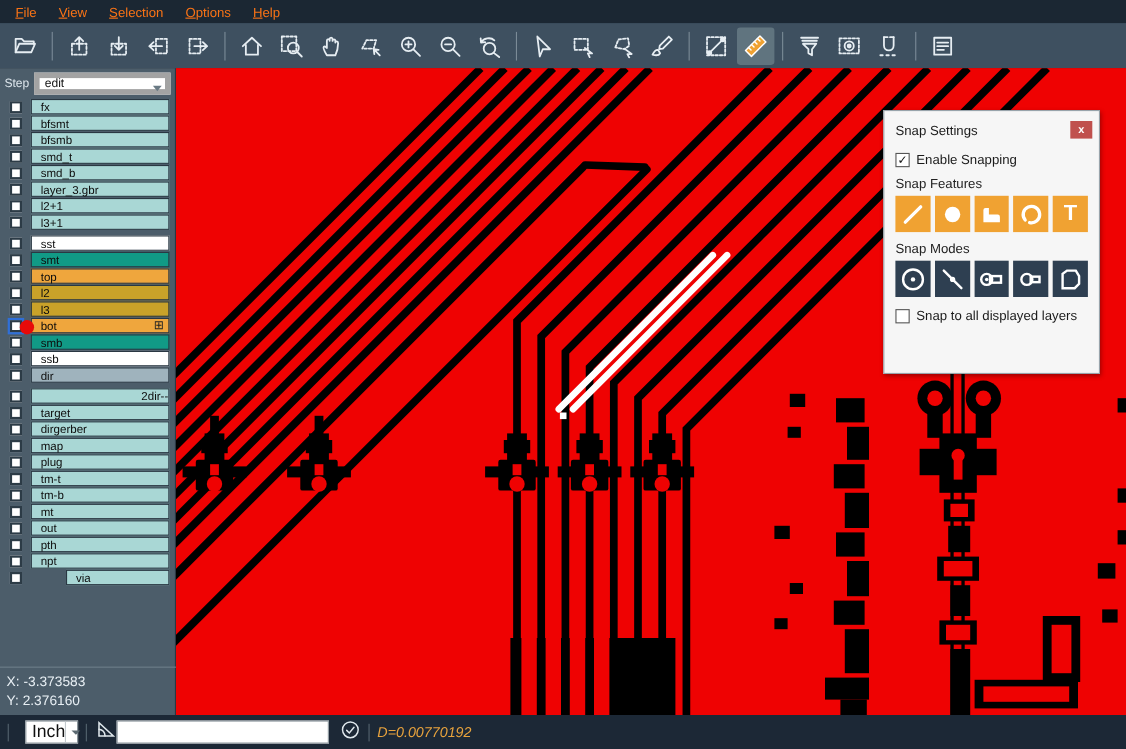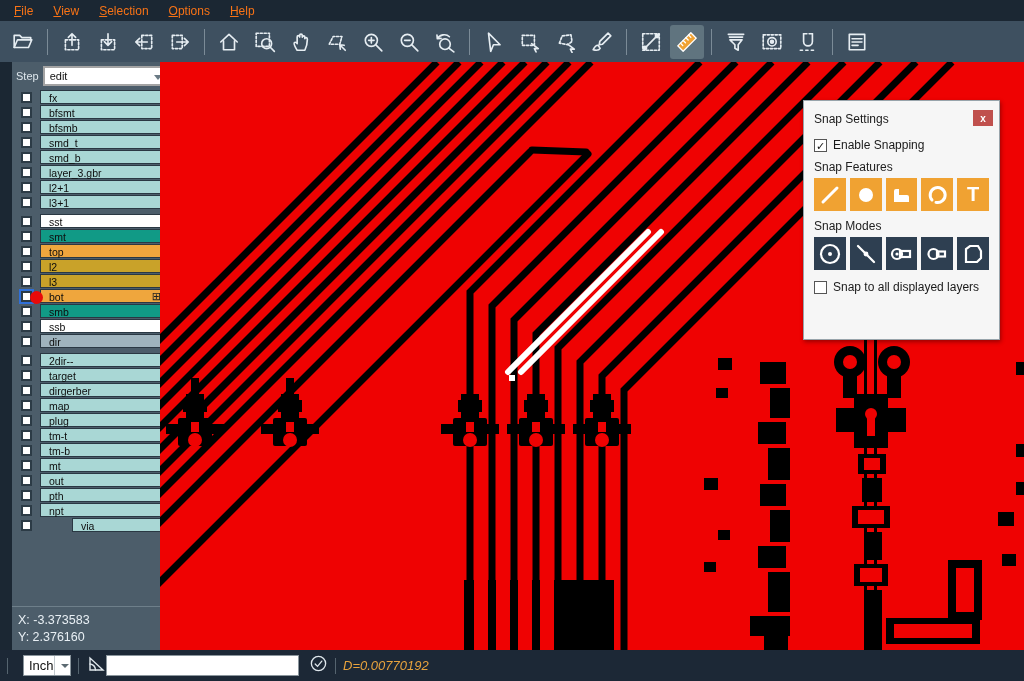--- a/index.html
+++ b/index.html
@@ -15,25 +15,25 @@
   
   .toolbar { position:absolute; left:0; top:21px; width:1024px; height:41px;
     background:#3e5060; display:flex; align-items:center; padding-left:6px; gap:2px; }
   .tbtn { width:34px; height:34px; display:flex; align-items:center; justify-content:center;
     border-radius:3px; }
   .tbtn svg { stroke:#e6edf2; fill:none; stroke-width:1.5; stroke-linecap:round; stroke-linejoin:round; }
   .tbtn.active { background:#60747f; }
   .tsep { width:1px; height:26px; background:#7b8b97; margin:0 5px; flex:none; }
 
   
-  .sidebar { position:absolute; left:12px; top:62px; width:160px; height:588px;
+  .sidebar { position:absolute; left:0; top:62px; width:160px; height:588px;
     background:#4c5d6a; border-right:1px solid #2a3843; }
   .step-row { display:flex; align-items:center; height:28px; padding:0 4px; gap:4px; }
   .step-label { color:#dde6ec; font-size:11px; }
-  .step-combo { flex:1; height:20px; background:#fff; border:2px solid #a3a3a3;
+  .step-combo { flex:1; height:20px; background:#fff; border:5px solid #a3a3a3;
     display:flex; align-items:center; font-size:11px; color:#111; padding-left:5px; position:relative; }
   .combo-chev { position:absolute; right:3px; top:7px; width:0; height:0;
     border-left:4px solid transparent; border-right:4px solid transparent; border-top:5px solid #6a7a84; }
   .layer-group { margin-bottom:5px; }
   .layer-row { position:relative; display:flex; align-items:center; height:14px; margin-bottom:1px; }
   .cb-col { width:28px; flex:none; display:flex; justify-content:center; position:relative; }
   .cb { position:relative; width:11px; height:11px; background:#fff; border:2px solid #2c3b46; }
   .cb-sel { position:absolute; inset:-4px; border:2px solid #2f6fd8; }
   .dot { position:absolute; left:18px; top:0px; width:13px; height:13px; border-radius:50%; background:#e80a0a; z-index:2; }
   .layer-name { flex:1; height:14px; font-size:10.5px; color:#0d0d0d; padding-left:8px;
@@ -65,21 +65,21 @@
   .snap-btn svg { stroke:#fff; fill:none; stroke-width:2.2; stroke-linecap:round; }
   .snap-btn .tglyph { color:#fff; font-size:20px; font-weight:bold; }
   .dlg-close-btn { margin:10px auto 0 auto; width:177px; height:24px; background:#e3e3e3;
     border:1px solid #9c9c9c; display:flex; align-items:center; justify-content:center; font-size:12.5px; }
 
   
   .statusbar { position:absolute; left:0; top:650px; width:1024px; height:31px;
     background:#1c2836; display:flex; align-items:center; color:#dfe7ec; }
   .ssep { width:1px; height:16px; background:#55646f; margin:0 7px; flex:none; }
   .unit-combo { width:48px; height:21px; background:#fff; border:1px solid #8a959c;
-    display:flex; align-items:center; font-size:13px; color:#111; position:relative; margin-left:8px; }
+    display:flex; align-items:center; font-size:16px; color:#111; position:relative; margin-left:8px; }
   .unit-combo span { padding-left:5px; flex:1; }
   .unit-chev-box { width:15px; height:100%; border-left:1px solid #c2c9cd; display:flex;
     align-items:center; justify-content:center; }
   .unit-chev { width:0; height:0; border-left:4px solid transparent; border-right:4px solid transparent;
     border-top:4px solid #5c6a72; }
   .sicon svg { stroke:#dfe7ec; fill:none; stroke-width:1.4; stroke-linecap:round; }
   .cmd-input { width:193px; height:21px; background:#fff; border:1px solid #8a959c;
     font-size:12px; padding:0 4px; color:#111; }
   .dist { color:var(--distance,#e8a33d); font-size:13px;font-style:italic; }
 </style>
@@ -393,21 +393,21 @@
         <span class="layer-name" style="background: rgb(159, 179, 189);">dir</span>
 
       </div>
     </div>
   <div class="layer-group">
 
       <div class="layer-row">
         <span class="cb-col">
           <span class="cb"></span>
         </span>
-        <span class="layer-name" style="background: rgb(169, 215, 213);">2dir--</span>
+        <span class="layer-name" style="background: rgb(169, 215, 213); text-align: right;">2dir--</span>
 
       </div>
 
       <div class="layer-row">
         <span class="cb-col">
           <span class="cb"></span>
         </span>
         <span class="layer-name" style="background: rgb(169, 215, 213);">target</span>
 
       </div>

